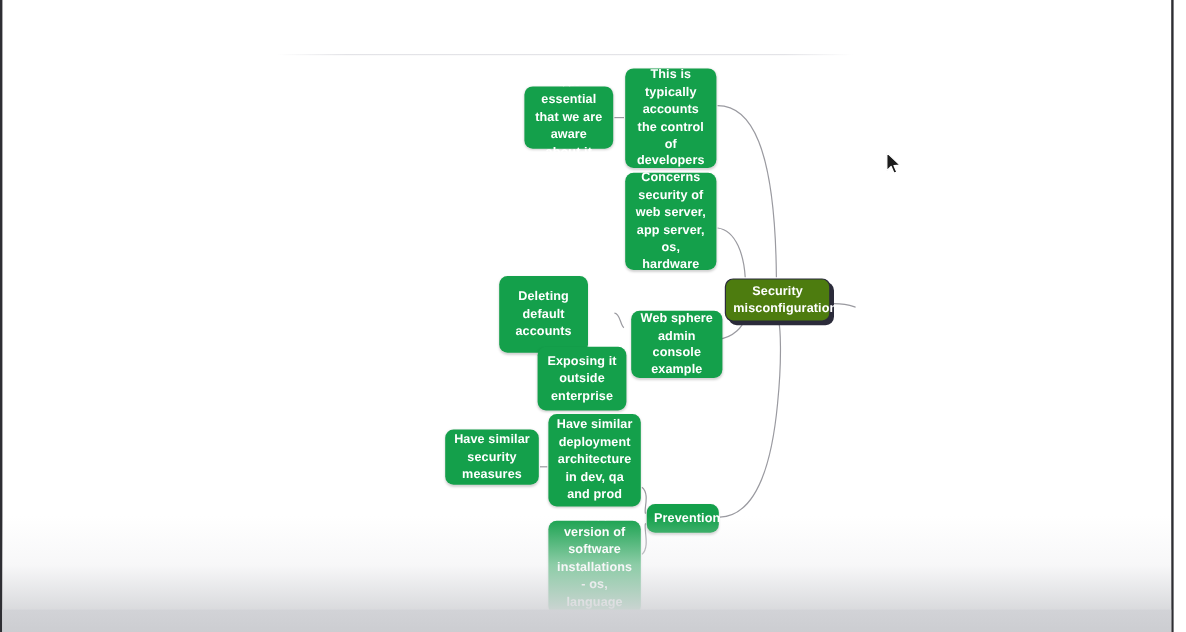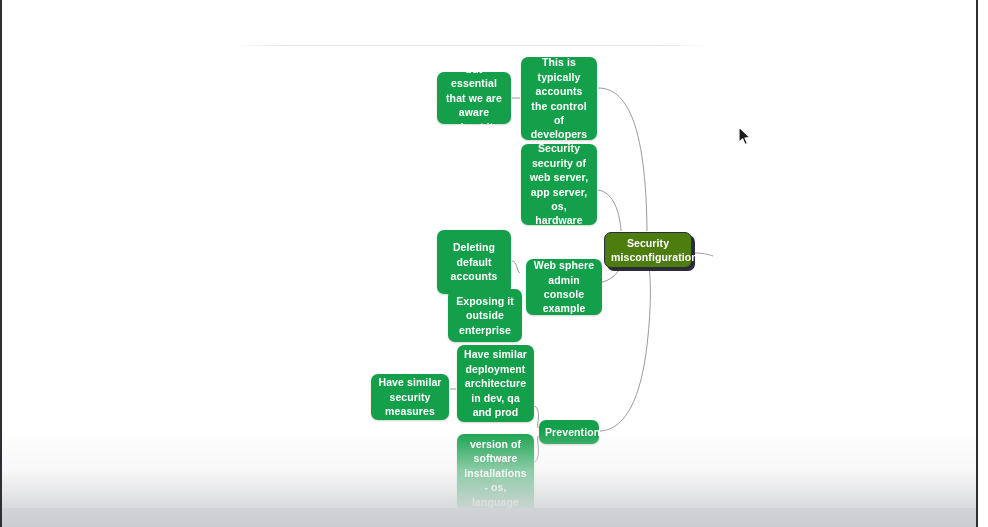--- a/index.html
+++ b/index.html
@@ -152,38 +152,38 @@
     </svg>
 
   <div id="node-layer">
       <div class="node node-green" style="left: 521px; top: 57px; width: 76px; height: 83px; background: rgb(20, 160, 75);">
         <span>This is typically accounts the control of developers</span>
       </div>
       <div class="node node-green" style="left: 437px; top: 72px; width: 74px; height: 52px; background: rgb(20, 160, 75);">
         <span>but essential that we are aware about it</span>
       </div>
       <div class="node node-green" style="left: 521px; top: 144px; width: 76px; height: 81px; background: rgb(20, 160, 75);">
-        <span>Security security of web server, app server, os, hardware</span>
+        <span>Concerns security of web server, app server, os, hardware</span>
       </div>
       <div class="node node-green" style="left: 526px; top: 259px; width: 76px; height: 56px; background: rgb(20, 160, 75);">
         <span>Web sphere admin console example</span>
       </div>
-      <div class="node node-green" style="left: 437px; top: 230px; width: 74px; height: 64px; background: rgb(20, 160, 75);">
+      <div class="node node-green" style="left: 416px; top: 230px; width: 74px; height: 64px; background: rgb(20, 160, 75);">
         <span>Deleting default accounts</span>
       </div>
       <div class="node node-green" style="left: 437px; top: 289px; width: 74px; height: 53px; background: rgb(20, 160, 75); margin-left: 11px;">
         <span>Exposing it outside enterprise</span>
       </div>
       <div class="node node-green" style="left: 539px; top: 420px; width: 60px; height: 24px; background: rgb(20, 160, 75);">
         <span>Prevention</span>
       </div>
       <div class="node node-green" style="left: 457px; top: 345px; width: 77px; height: 77px; background: rgb(20, 160, 75);">
         <span>Have similar deployment architecture in dev, qa and prod</span>
       </div>
-      <div class="node node-green" style="left: 371px; top: 374px; width: 78px; height: 46px; background: rgb(20, 160, 75);">
+      <div class="node node-green" style="left: 371px; top: 358px; width: 78px; height: 46px; background: rgb(20, 160, 75);">
         <span>Have similar security measures</span>
       </div>
       <div class="node node-green" style="left: 457px; top: 434px; width: 77px; height: 78px; background: rgb(20, 160, 75);">
         <span>Latest version of software installations - os, language etc</span>
       </div>
       <div class="node node-root" style="left: 604px; top: 232px; width: 88px; height: 36px; background: #4d7c0f;">
         <span>Security misconfiguration</span>
       </div>
     </div>
 

